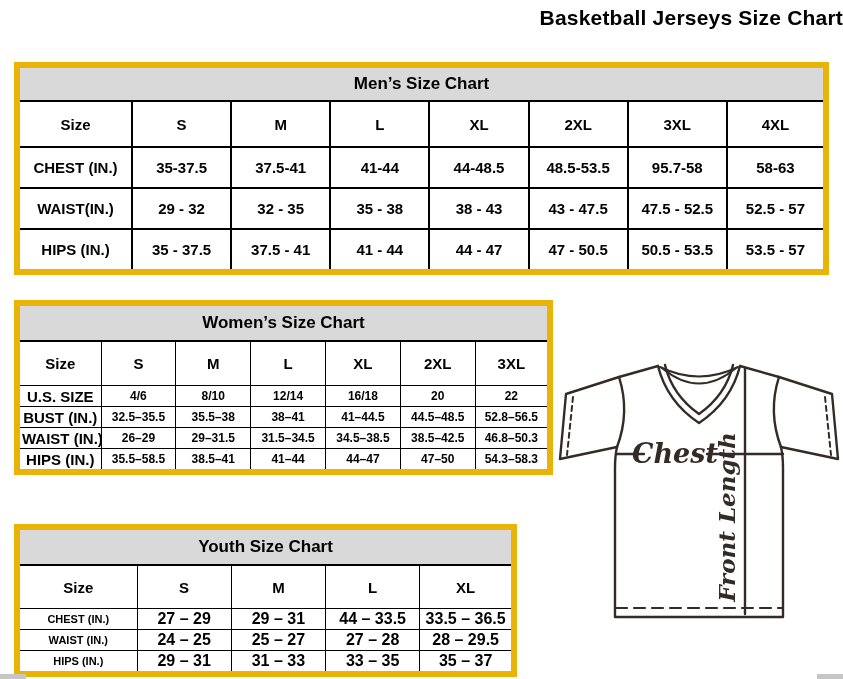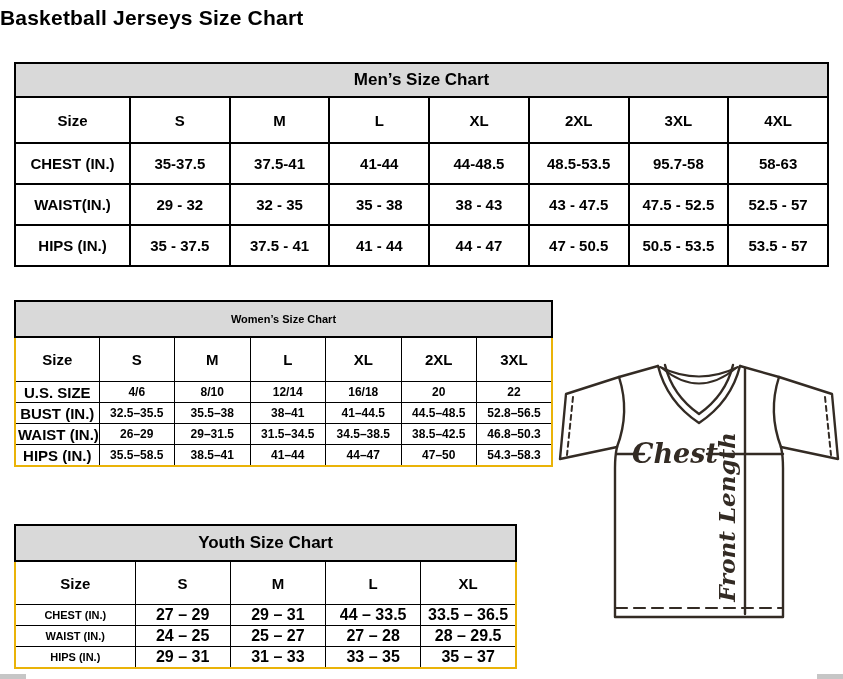--- a/index.html
+++ b/index.html
@@ -1,35 +1,35 @@
 <!DOCTYPE html>
 <html><head>
 <meta charset="utf-8">
 <style>
   html,body{margin:0;padding:0;background:#fff;}
   #page{position:relative;width:843px;height:679px;background:#ffffff;overflow:hidden;
         font-family:"Liberation Sans",sans-serif;color:#000;}
-  #page-title{position:absolute;top:6px;left:0;width:100%;text-align:left;
+  #page-title{position:absolute;top:6px;left:0;width:100%;text-align:right;
         font-size:21px;font-weight:bold;letter-spacing:0.2px;}
   .chart{position:absolute;}
   .chart-table{border-collapse:collapse;table-layout:fixed;width:100%;background:#fff;
-        border:2px solid #eab308;}
+        border:6px solid #eab308;}
   .chart-table th,.chart-table td{border:1px solid #000;text-align:center;vertical-align:middle;
         font-weight:bold;padding:0 2px;overflow:hidden;white-space:nowrap;}
   .chart-table tr.band th{background:#d9d9d9;border:2px solid #000;}
   
   #mens{left:14px;top:62px;width:815px;}
   .mens th,.mens td{border-width:2px;font-size:15px;}
   .mens tr.band th{height:32px;font-size:17px;}
   .mens tr.size-row th{height:44px;}
   .mens tr.data-row td{height:39px;}
   .mens col.c0{width:115px;}
   
   #womens{left:14px;top:300px;width:539px;}
-  .womens tr.band th{height:34px;font-size:11px;}
+  .womens tr.band th{height:34px;font-size:17px;}
   .womens tr.size-row th{height:43px;font-size:15px;}
   .womens tr.data-row td{height:20px;font-size:12px;}
   .womens tr.data-row td.label{font-size:15px;}
   .womens col.c0{width:84px;}
   
   #youth{left:14px;top:496px;width:503px;margin-top:28px;}
   .youth tr.band th{height:34px;font-size:17px;}
   .youth tr.size-row th{height:42px;font-size:15px;}
   .youth tr.data-row td{height:20px;font-size:16px;}
   .youth tr.data-row td.label{font-size:11px;}

